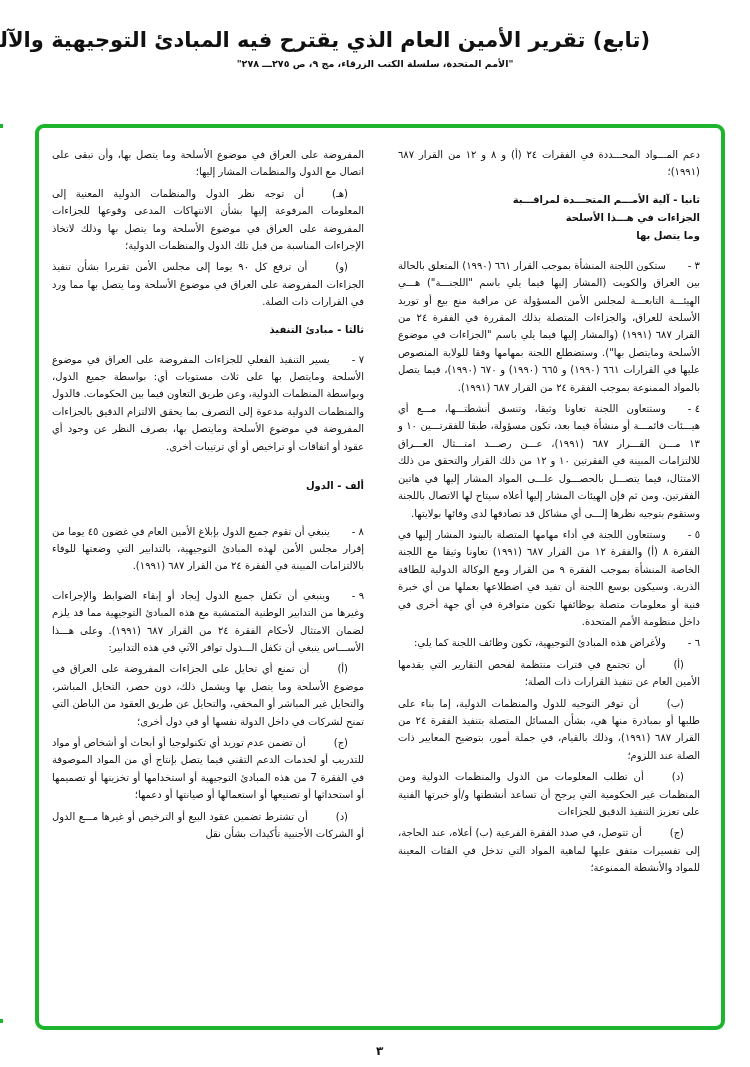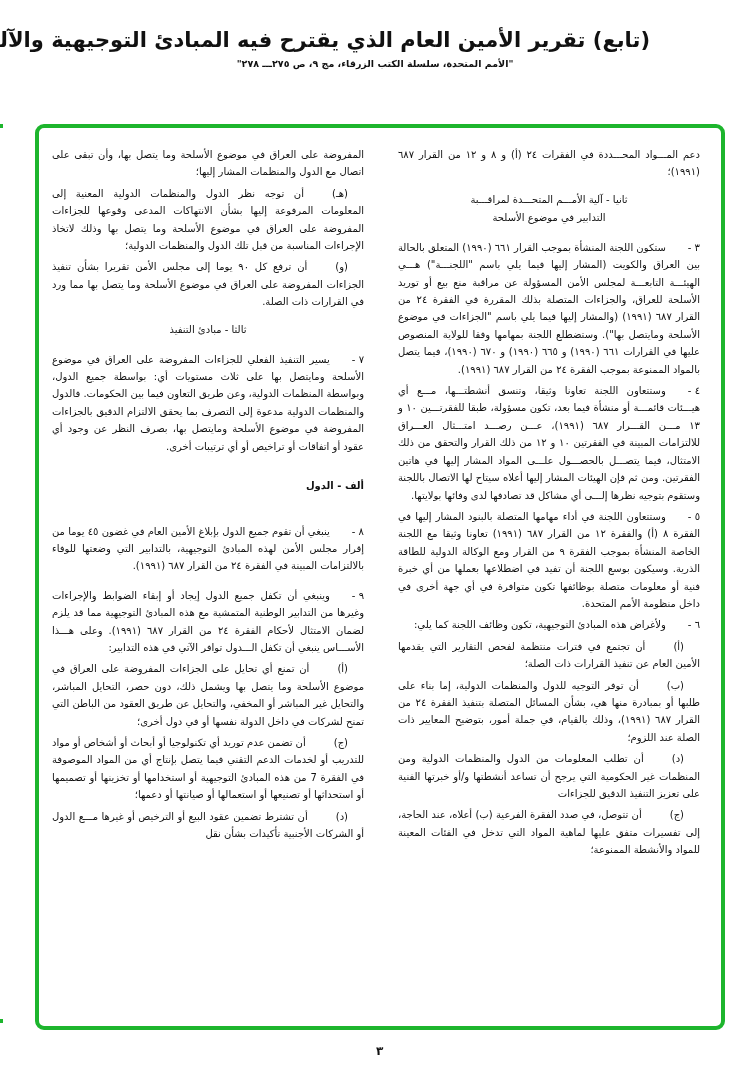--- a/index.html
+++ b/index.html
@@ -9,21 +9,21 @@
   .title-line { font-weight: bold; font-size: 21px; line-height: 25px; white-space: nowrap; }
   .citation { font-weight: bold; font-size: 9.5px; line-height: 18px; margin-top: 2px; }
   .tick { position: absolute; left: 0; width: 3px; height: 4px; background: #1db52d; }
   .frame { position: absolute; left: 35px; top: 124px; width: 682px; height: 898px;
            border: 4px solid #1db52d; border-radius: 9px; }
   .col { position: absolute; top: 146px; direction: rtl; text-align: justify;
          font-size: 10px; line-height: 17.4px; }
   .col-right { left: 398px; width: 302px; }
   .col-left { left: 52px; width: 312px; }
   .col p { margin: 0 0 4px 0; }
-  .heading { text-align: center; font-weight: normal; margin: 10px 0 12px 0; line-height: 18px; }
+  .heading { font-weight: bold; margin: 10px 0 12px 0; line-height: 18px; }
   .heading-left { text-align: right; font-weight: bold; margin: 22px 0 28px 0; }
   .num { display: inline-block; margin-left: 22px; }
   .sub { display: inline-block; margin-left: 28px; margin-right: 16px; }
   .gap { height: 8px; }
   .page-number { position: absolute; top: 1044px; left: 376px; font-weight: bold; font-size: 12px; }
 </style>
 </head>
 <body>
 
 <div class="tick" style="top:124px;"></div>
@@ -33,21 +33,22 @@
   <div class="title-line">(تابع) تقرير الأمين العام الذي يقترح فيه المبادئ التوجيهية والآليات المتعلقة</div>
   <div class="citation">"الأمم المتحدة، سلسلة الكتب الزرقاء، مج ٩، ص ٢٧٥ـــ ٢٧٨"</div>
 </div>
 
 <div class="frame"></div>
 
 <div class="col col-right">
   <p>دعم المـــواد المحـــددة في الفقرات ٢٤ (أ) و ٨ و ١٢ من القرار ٦٨٧ (١٩٩١)؛</p>
   <div class="heading">
     <div>ثانيا - آلية الأمـــم المتحـــدة لمراقـــبة</div>
-    <div>التدابير في موضوع الأسلحة</div>
+    <div>الجزاءات في هـــذا الأسلحة</div>
+    <div>وما يتصل بها</div>
   </div>
   <p><span class="num">٣ -</span><span>ستكون اللجنة المنشأة بموجب القرار ٦٦١ (١٩٩٠) المتعلق بالحالة بين العراق والكويت (المشار إليها فيما يلي باسم "اللجنـــة") هـــي الهيئـــة التابعـــة لمجلس الأمن المسؤولة عن مراقبة منع بيع أو توريد الأسلحة للعراق، والجزاءات المتصلة بذلك المقررة في الفقرة ٢٤ من القرار ٦٨٧ (١٩٩١) (والمشار إليها فيما يلي باسم "الجزاءات في موضوع الأسلحة ومايتصل بها"). وستضطلع اللجنة بمهامها وفقا للولاية المنصوص عليها في القرارات ٦٦١ (١٩٩٠) و ٦٦٥ (١٩٩٠) و ٦٧٠ (١٩٩٠)، فيما يتصل بالمواد الممنوعة بموجب الفقرة ٢٤ من القرار ٦٨٧ (١٩٩١).</span></p>
   <p><span class="num">٤ -</span><span>وستتعاون اللجنة تعاونا وثيقا، وتنسق أنشطتـــها، مـــع أي هيـــئات قائمـــة أو منشأة فيما بعد، تكون مسؤولة، طبقا للفقرتـــين ١٠ و ١٣ مـــن القـــرار ٦٨٧ (١٩٩١)، عـــن رصـــد امتـــثال العـــراق للالتزامات المبينة في الفقرتين ١٠ و ١٢ من ذلك القرار والتحقق من ذلك الامتثال، فيما يتصـــل بالحصـــول علـــى المواد المشار إليها في هاتين الفقرتين. ومن ثم فإن الهيئات المشار إليها أعلاه سيتاح لها الاتصال باللجنة وستقوم بتوجيه نظرها إلـــى أي مشاكل قد تصادفها لدى وفائها بولايتها.</span></p>
   <p><span class="num">٥ -</span><span>وستتعاون اللجنة في أداء مهامها المتصلة بالبنود المشار إليها في الفقرة ٨ (أ) والفقرة ١٢ من القرار ٦٨٧ (١٩٩١) تعاونا وثيقا مع اللجنة الخاصة المنشأة بموجب الفقرة ٩ من القرار ومع الوكالة الدولية للطاقة الذرية. وسيكون بوسع اللجنة أن تفيد في اضطلاعها بعملها من أي خبرة فنية أو معلومات متصلة بوظائفها تكون متوافرة في أي جهة أخرى في داخل منظومة الأمم المتحدة.</span></p>
   <p><span class="num">٦ -</span><span>ولأغراض هذه المبادئ التوجيهية، تكون وظائف اللجنة كما يلي:</span></p>
   <p><span class="sub">(أ)</span><span>أن تجتمع في فترات منتظمة لفحص التقارير التي يقدمها الأمين العام عن تنفيذ القرارات ذات الصلة؛</span></p>
   <p><span class="sub">(ب)</span><span>أن توفر التوجيه للدول والمنظمات الدولية، إما بناء على طلبها أو بمبادرة منها هي، بشأن المسائل المتصلة بتنفيذ الفقرة ٢٤ من القرار ٦٨٧ (١٩٩١)، وذلك بالقيام، في جملة أمور، بتوضيح المعايير ذات الصلة عند اللزوم؛</span></p>
   <p><span class="sub">(د)</span><span>أن تطلب المعلومات من الدول والمنظمات الدولية ومن المنظمات غير الحكومية التي يرجح أن تساعد أنشطتها و/أو خبرتها الفنية على تعزيز التنفيذ الدقيق للجزاءات</span></p>
   <p><span class="sub">(ج)</span><span>أن تتوصل، في صدد الفقرة الفرعية (ب) أعلاه، عند الحاجة، إلى تفسيرات متفق عليها لماهية المواد التي تدخل في الفئات المعينة للمواد والأنشطة الممنوعة؛</span></p>
 </div>

